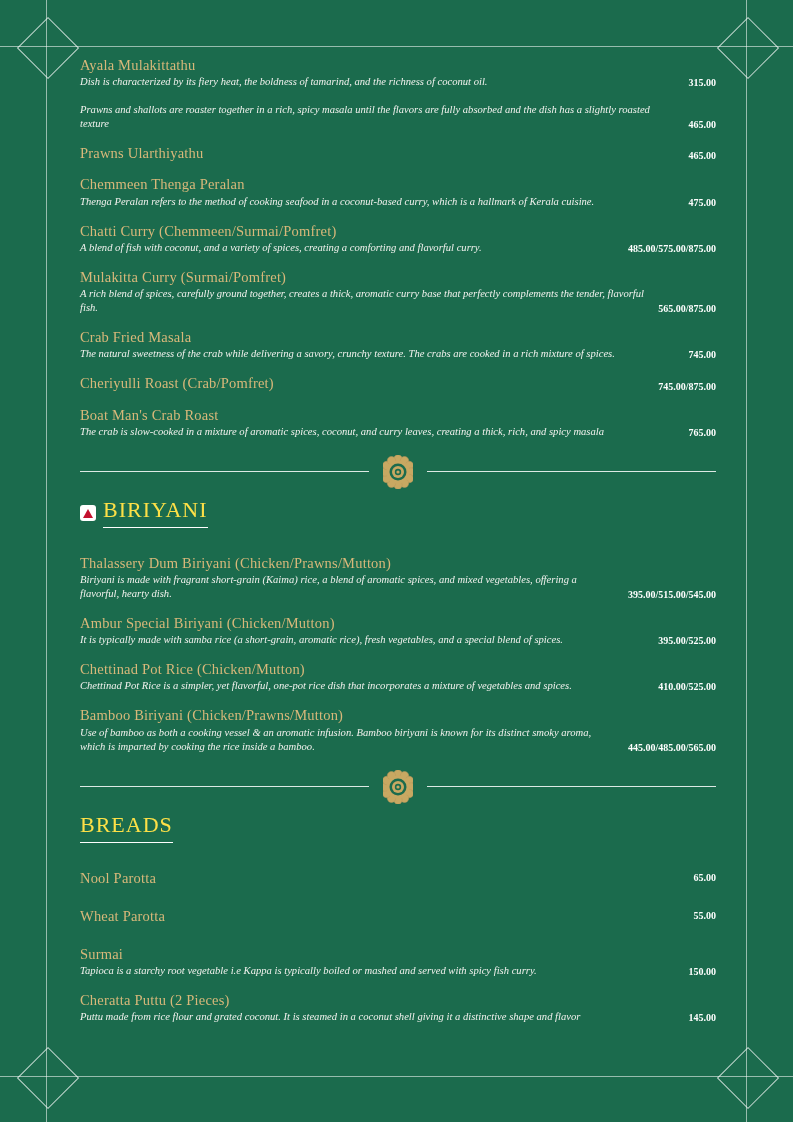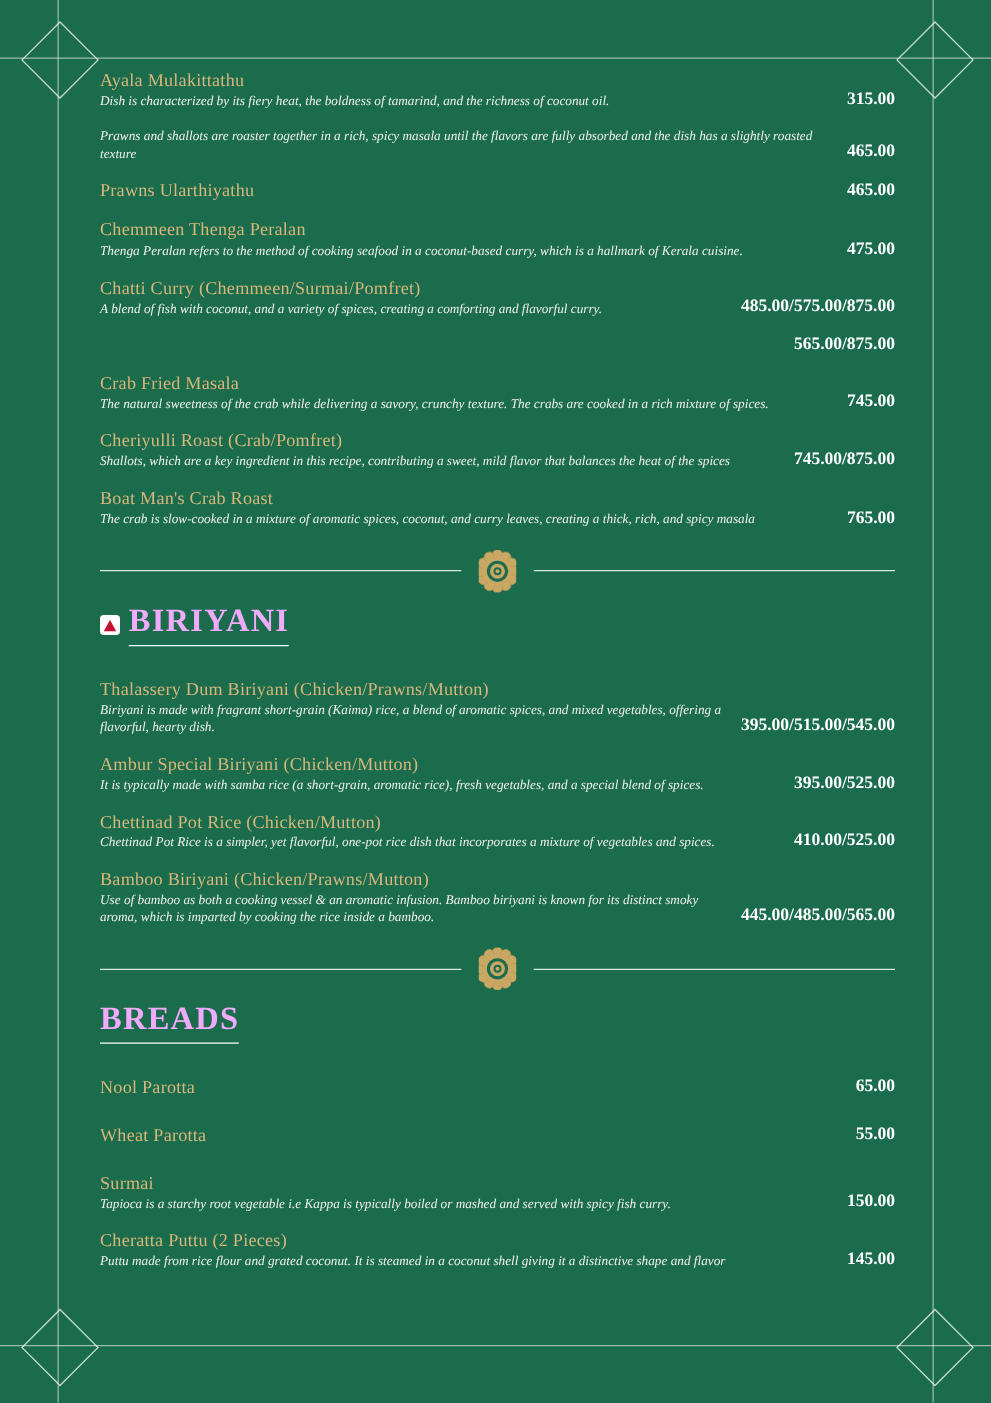--- a/index.html
+++ b/index.html
@@ -48,21 +48,21 @@
     box-sizing: border-box;
     padding: 56px 77px 0 80px;
   }
 
   
   .menu-list { margin: 0; padding: 0; }
 
   .menu-item {
     display: flex;
     align-items: flex-start;
-    justify-content: flex-end;
+    justify-content: space-between;
     margin-bottom: 13px;
   }
 
   .item-text {
     flex: 1 1 auto;
     min-width: 0;
     padding-right: 14px;
   }
 
   .item-name {
@@ -79,21 +79,21 @@
     line-height: 1.33;
     margin-top: 1px;
     font-family: "Liberation Serif", serif;
     font-style: italic;
   }
 
   .item-price {
     flex: 0 0 auto;
     color: #ffffff;
     font-weight: bold;
-    font-size: 14px;
+    font-size: 10px;
     font-family: "Liberation Serif", serif;
     text-align: right;
     white-space: nowrap;
     align-self: flex-end;
     padding-bottom: 1px;
   }
   .menu-item.no-desc .item-price { align-self: center; }
   .menu-item.no-desc { align-items: center; margin-bottom: 20px; }
   .menu-item.no-desc .item-name { font-size: 14.5px; }
 
@@ -137,25 +137,25 @@
     justify-content: center;
   }
   .nonveg-icon i {
     display: block;
     width: 0; height: 0;
     border-left: 5px solid transparent;
     border-right: 5px solid transparent;
     border-bottom: 9px solid #c4102e;
   }
   .section-title {
-    color: #f0abfc;
-    font-size: 26px;
+    color: #fde047;
+    font-size: 22px;
     letter-spacing: 1px;
     font-family: "Liberation Serif", serif;
-    font-weight: bold;
+    font-weight: normal;
     line-height: 1;
     padding-bottom: 6px;
     border-bottom: 1.5px solid #ffffff;
     display: inline-block;
   }
   .section-head.no-icon { margin-left: 0; }
 </style>
 </head>
 <body>
 
@@ -199,33 +199,36 @@
         <div class="item-price">475.00</div>
       </div>
       <div class="menu-item">
         <div class="item-text">
           <div class="item-name">Chatti Curry (Chemmeen/Surmai/Pomfret)</div>
           <div class="item-desc">A blend of fish with coconut, and a variety of spices, creating a comforting and flavorful curry.</div>
         </div>
         <div class="item-price">485.00/575.00/875.00</div>
       </div>
       <div class="menu-item">
+        <div class="item-text">
+          <div class="item-name">Mulakitta Curry (Surmai/Pomfret)</div>
+          <div class="item-desc">A rich blend of spices, carefully ground together, creates a thick, aromatic curry base that perfectly complements the tender, flavorful fish.</div>
+        </div>
         <div class="item-price">565.00/875.00</div>
       </div>
       <div class="menu-item">
         <div class="item-text">
           <div class="item-name">Crab Fried Masala</div>
           <div class="item-desc">The natural sweetness of the crab while delivering a savory, crunchy texture. The crabs are cooked in a rich mixture of spices.</div>
         </div>
         <div class="item-price">745.00</div>
       </div>
       <div class="menu-item">
         <div class="item-text">
           <div class="item-name">Cheriyulli Roast (Crab/Pomfret)</div>
-          <div class="item-desc">Shallots, which are a key ingredient in this recipe, contributing a sweet, mild flavor that balances the heat of the spices</div>
         </div>
         <div class="item-price">745.00/875.00</div>
       </div>
       <div class="menu-item">
         <div class="item-text">
           <div class="item-name">Boat Man's Crab Roast</div>
           <div class="item-desc">The crab is slow-cooked in a mixture of aromatic spices, coconut, and curry leaves, creating a thick, rich, and spicy masala</div>
         </div>
         <div class="item-price">765.00</div>
       </div>

